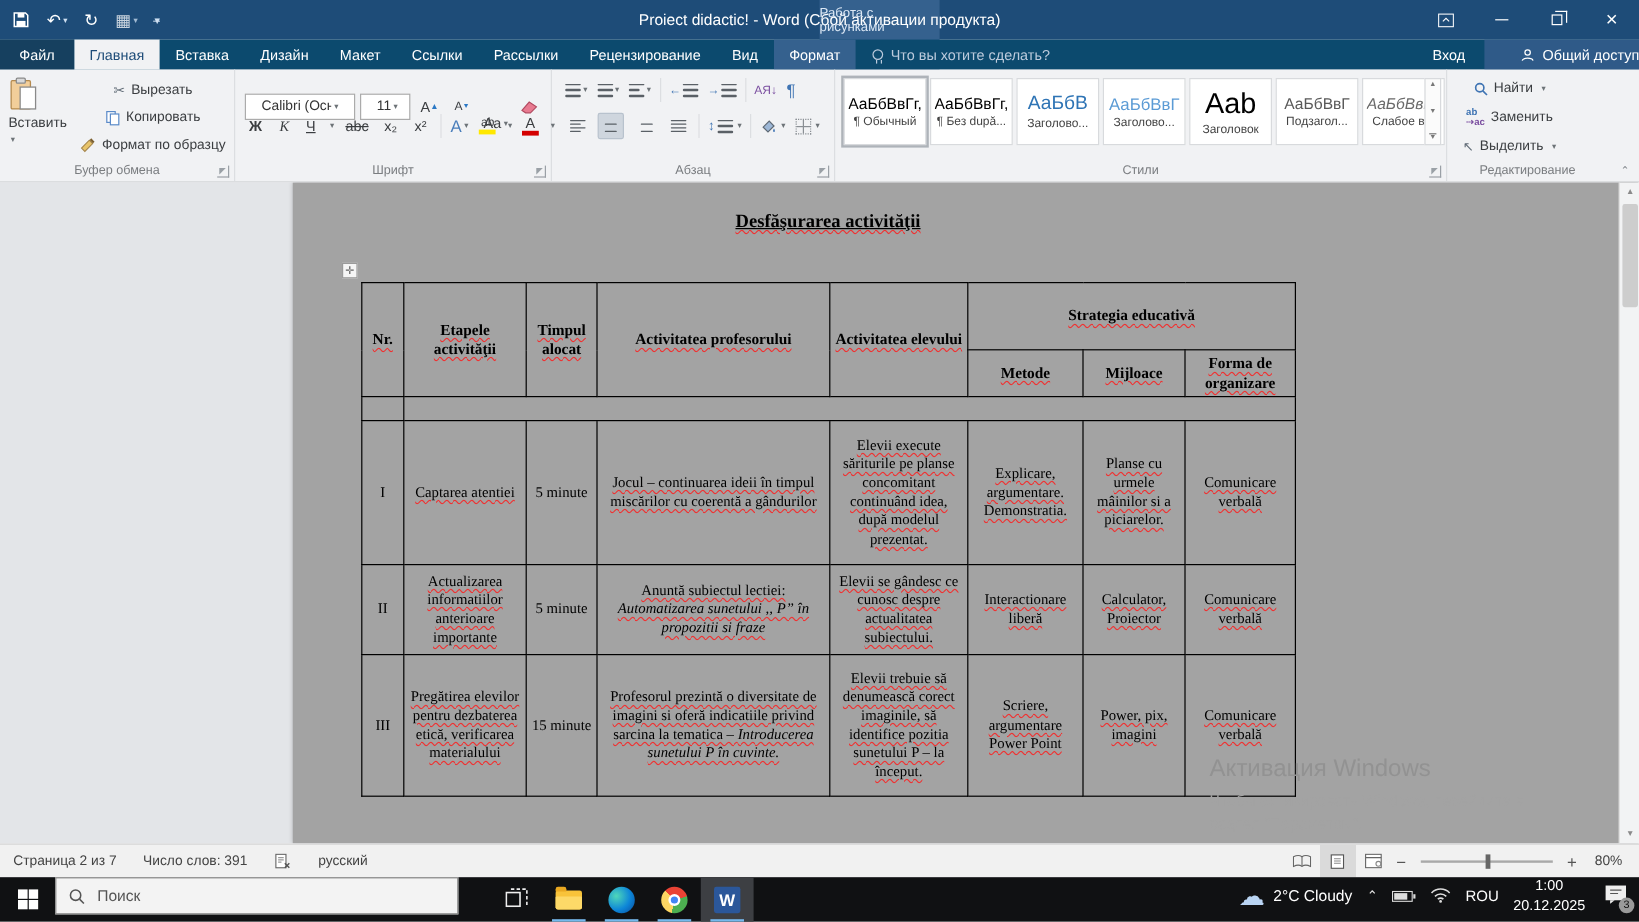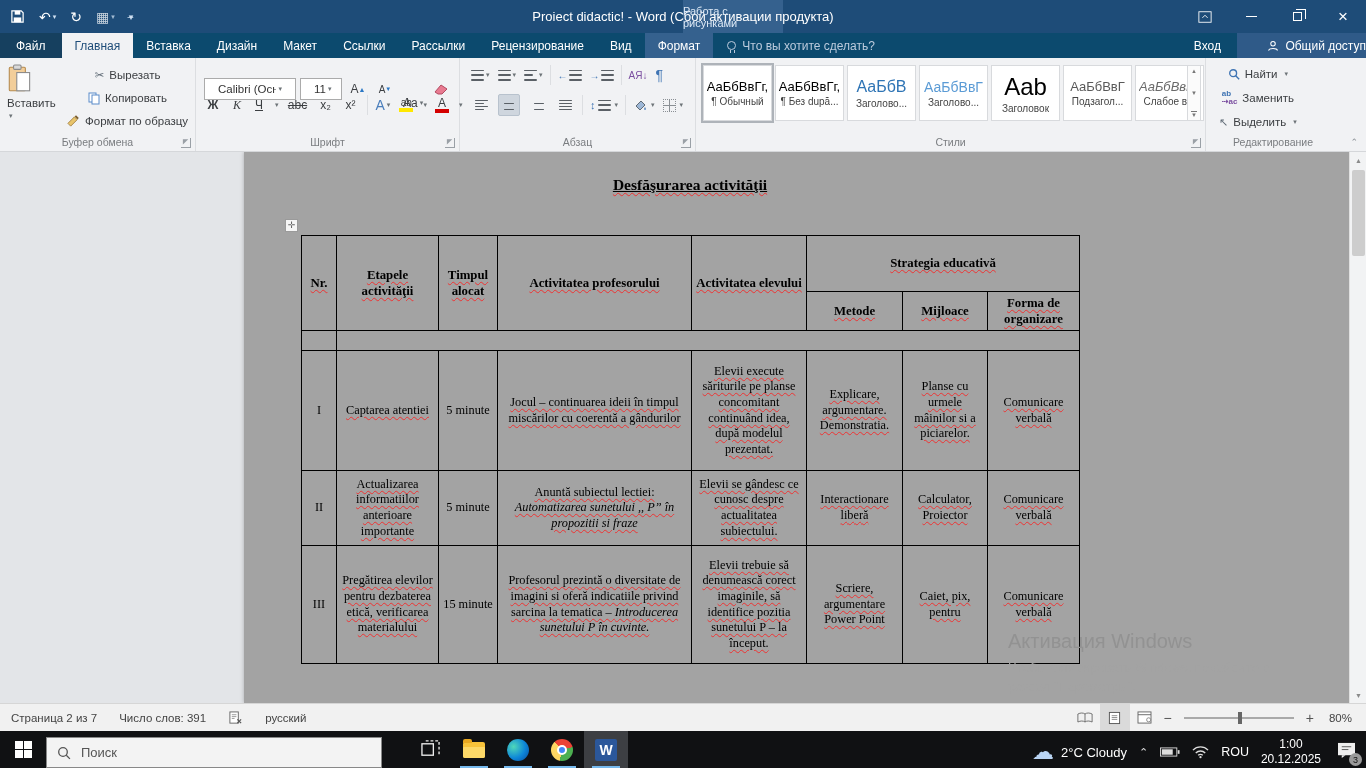--- a/index.html
+++ b/index.html
@@ -76,21 +76,21 @@
   .statusbar { position:absolute; top:703px; left:0; width:1366px; height:28px; background:#f1f1f1; border-top:1px solid #d6d6d6; display:flex; align-items:center; font-size:11.5px; color:#444; }
   .sb-item { padding:0 11px; display:flex; align-items:center; gap:4px; }
   .sb-right { margin-left:auto; display:flex; align-items:center; }
   .viewbtn { width:30px; height:27px; display:flex; align-items:center; justify-content:center; }
   .viewbtn.on { background:#dadada; }
   .zoomtrack { width:110px; height:2px; background:#a9a9a9; position:relative; margin:0 8px; }
   .zoomhandle { position:absolute; left:54px; top:-5px; width:4px; height:12px; background:#666; }
   .zpm { font-size:14px; color:#555; padding:0 4px; }
 
   
-  .taskbar { position:absolute; top:731px; left:0; width:1366px; height:37px; background:#101113; display:flex; align-items:flex-end; color:#fff; }
+  .taskbar { position:absolute; top:731px; left:0; width:1366px; height:37px; background:#101113; display:flex; align-items:flex-start; color:#fff; }
   .startbtn { width:46px; height:37px; display:flex; align-items:center; justify-content:center; }
   .searchbox { width:336px; height:31px; background:#f3f3f3; border:1px solid #888; display:flex; align-items:center; gap:10px; padding:0 10px; color:#555; font-size:13px; }
   .tbicon { width:44px; height:37px; display:flex; align-items:center; justify-content:center; position:relative; }
   .tbicon.run:after { content:""; position:absolute; bottom:0; left:8px; right:8px; height:2px; background:#76b9ed; }
   .tbicon.active { background:#3d3f43; }
   .folder { width:22px; height:16px; background:#f8c33a; border-radius:2px; position:relative; }
   .folder:before { content:""; position:absolute; top:-3px; left:0; width:9px; height:4px; background:#e9a821; border-radius:2px 2px 0 0; }
   .folder:after { content:""; position:absolute; left:0; bottom:0; width:22px; height:11px; background:#fdd968; border-radius:1px 1px 2px 2px; }
   .edge { width:22px; height:22px; border-radius:50%; background:radial-gradient(circle at 30% 35%, #4fd8b9, #0d86d8 55%, #0a57a8 90%); }
   .chrome { width:22px; height:22px; border-radius:50%; background:conic-gradient(from -45deg, #ea4335 0 33%, #4caf50 33% 66%, #fdd663 66% 100%); position:relative; }
@@ -488,21 +488,21 @@
         <td><span class="sp">Calculator, Proiector</span></td>
         <td><span class="sp">Comunicare verbală</span></td>
       </tr>
       <tr style="height:118px">
         <td>III</td>
         <td class="stage"><span class="sp">Pregătirea elevilor pentru dezbaterea etică, verificarea materialului</span></td>
         <td>15 minute</td>
         <td><span class="sp">Profesorul prezintă o diversitate de imagini si oferă indicatiile privind sarcina la tematica – </span><span class="sp it">Introducerea sunetului P în cuvinte.</span></td>
         <td><span class="sp">Elevii trebuie să denumească corect imaginile, să identifice pozitia sunetului P – la început.</span></td>
         <td><span class="sp">Scriere, argumentare Power Point</span></td>
-        <td><span class="sp">Caiet, pix, pentru</span></td>
+        <td><span class="sp">Power, pix, imagini</span></td>
         <td><span class="sp">Comunicare verbală</span></td>
       </tr>
     </tbody>
       </table>
   </div>
 
   <div class="watermark">
     <div class="w1">Активация Windows</div>
     <div class="w2"><span>Чтобы активировать Windows, перейдите в</span><br><span>раздел "Параметры".</span></div>
   </div>

